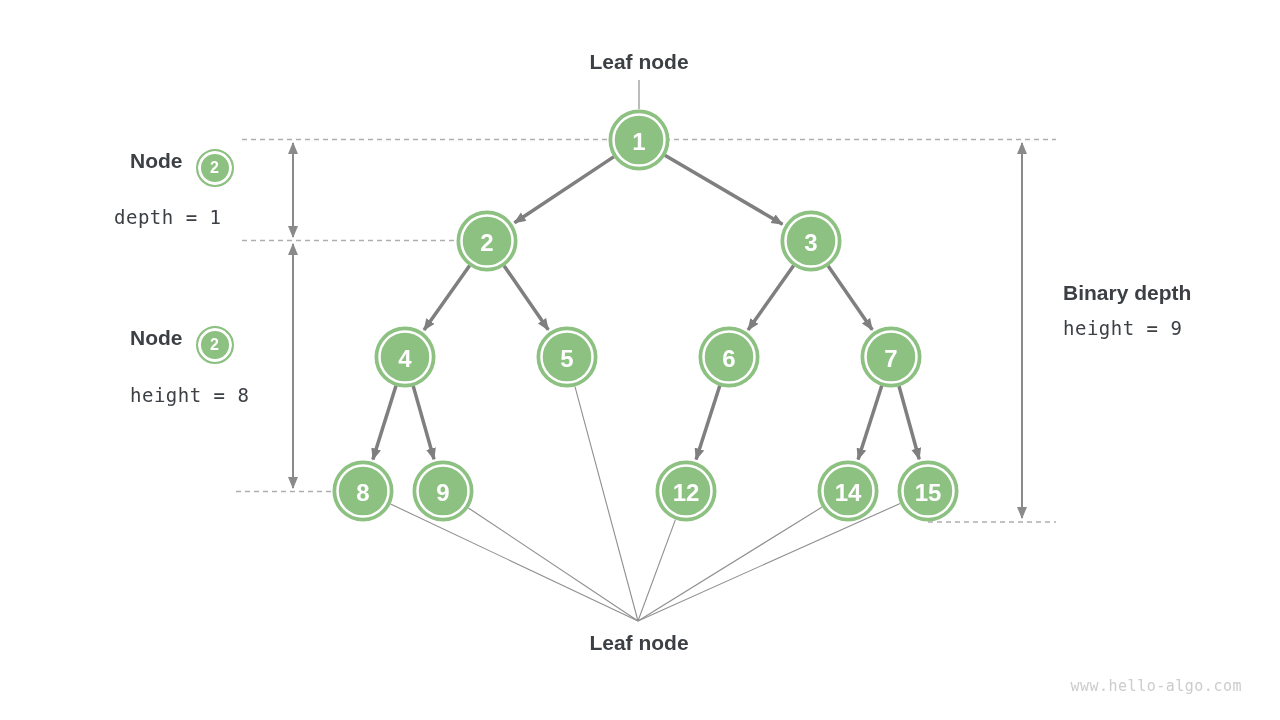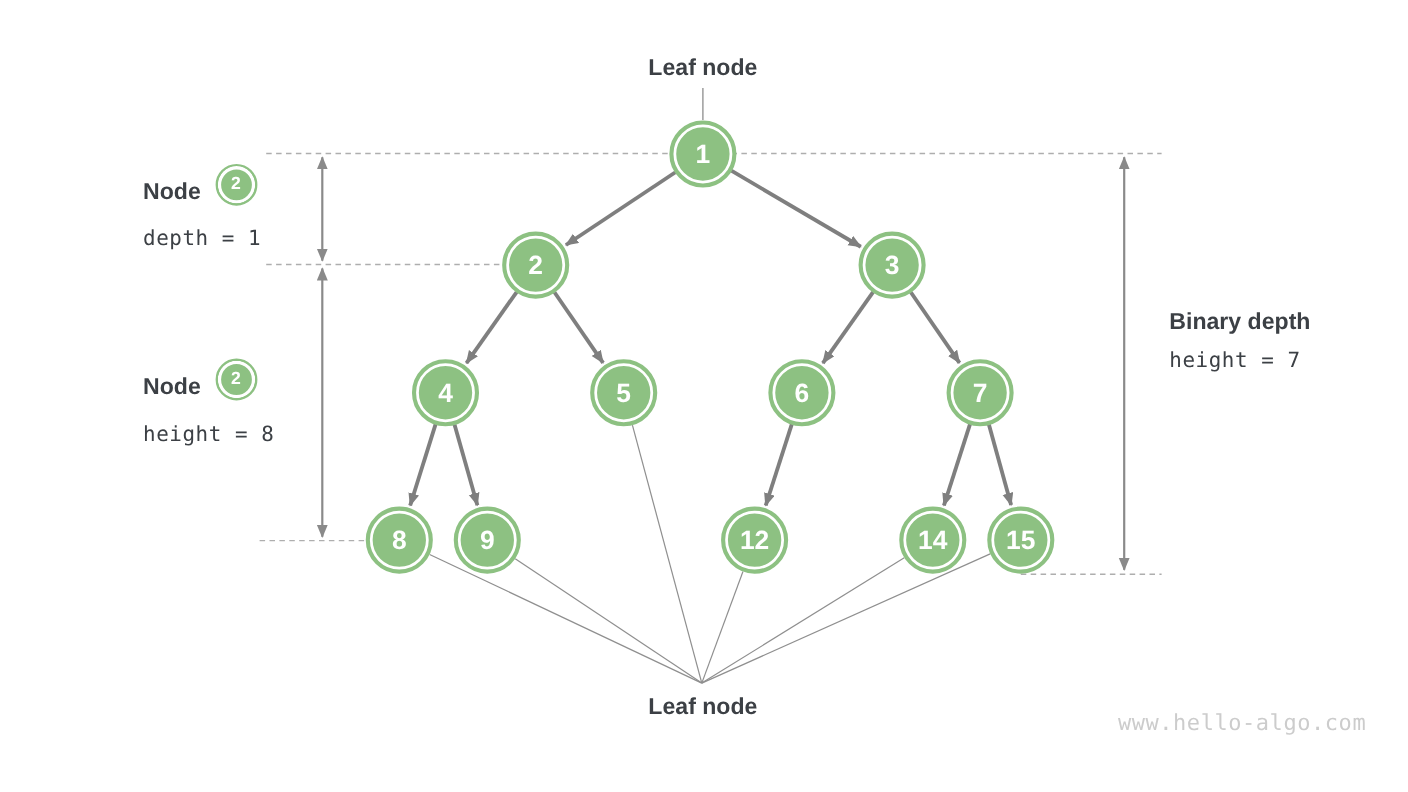--- a/index.html
+++ b/index.html
@@ -3,29 +3,29 @@
 <meta charset="utf-8">
 <style>
   html,body { margin:0; padding:0; background:#ffffff; }
   body { width:1280px; height:720px; font-family:"Liberation Sans", sans-serif; }
   .stage { position:relative; width:1280px; height:720px; background:#fff; overflow:hidden; }
   .layer { position:absolute; left:0; top:0; }
   .lbl { position:absolute; color:var(--text,#3c4045); font-weight:700; font-size:21px; white-space:nowrap; }
   .centered { transform:translateX(-50%); }
   .mono { position:absolute; font-family:"DejaVu Sans Mono", monospace; font-weight:400;
           font-size:19px; color:var(--text,#3c4045); white-space:nowrap; letter-spacing:0.5px; }
-  .ann-row { position:absolute; display:flex; align-items:flex-end; gap:13px; height:38px; }
+  .ann-row { position:absolute; display:flex; align-items:flex-start; gap:13px; height:38px; }
   .ann-title { color:var(--text,#3c4045); font-weight:700; font-size:21px; }
   .badge { box-sizing:border-box; width:38px; height:38px; border-radius:50%;
            background:var(--node_fill,#8dc182); border:2.5px solid var(--node_fill,#8dc182);
            box-shadow:inset 0 0 0 3px #ffffff;
            color:#fff; font-weight:700; font-size:16px;
            display:flex; align-items:center; justify-content:center; }
-  .watermark { position:absolute; right:38px; top:645px; font-family:"DejaVu Sans Mono", monospace;
-               font-size:20px; color:var(--watermark,#cccccc); letter-spacing:0.5px; }
+  .watermark { position:absolute; right:38px; top:677px; font-family:"DejaVu Sans Mono", monospace;
+               font-size:15px; color:var(--watermark,#cccccc); letter-spacing:0.5px; }
 </style>
 </head>
 <body>
 
 <div class="stage">
 
   <svg id="diagram" class="layer" width="1280" height="720">
       <defs>
         <marker id="ah-edge" markerUnits="userSpaceOnUse" markerWidth="13" markerHeight="11" refX="11" refY="5" orient="auto">
           <path d="M0,0 L12,5 L0,10 Z" fill="#7f7f7f"></path>
@@ -122,26 +122,26 @@
     </svg>
 
   <div class="lbl centered" style="left:639px; top:50px;">Leaf node</div>
 
   <div class="lbl centered" style="left:639px; top:631px;">Leaf node</div>
 
   <div class="ann-row" style="left:130px; top:149px;">
     <span class="ann-title">Node</span>
     <span class="badge">2</span>
   </div>
-  <div class="mono" style="left:130px; top:206px;">depth = 1</div>
+  <div class="mono" style="left:114px; top:206px;">depth = 1</div>
 
   <div class="ann-row" style="left:130px; top:326px;">
     <span class="ann-title">Node</span>
     <span class="badge">2</span>
   </div>
   <div class="mono" style="left:130px; top:384px;">height = 8</div>
 
   <div class="lbl" style="left:1063px; top:281px;">Binary depth</div>
-  <div class="mono" style="left:1063px; top:317px;">height = 7</div>
+  <div class="mono" style="left:1063px; top:317px;">height = 9</div>
 
   <div class="watermark">www.hello-algo.com</div>
 
 </div>
 
 </body></html>

